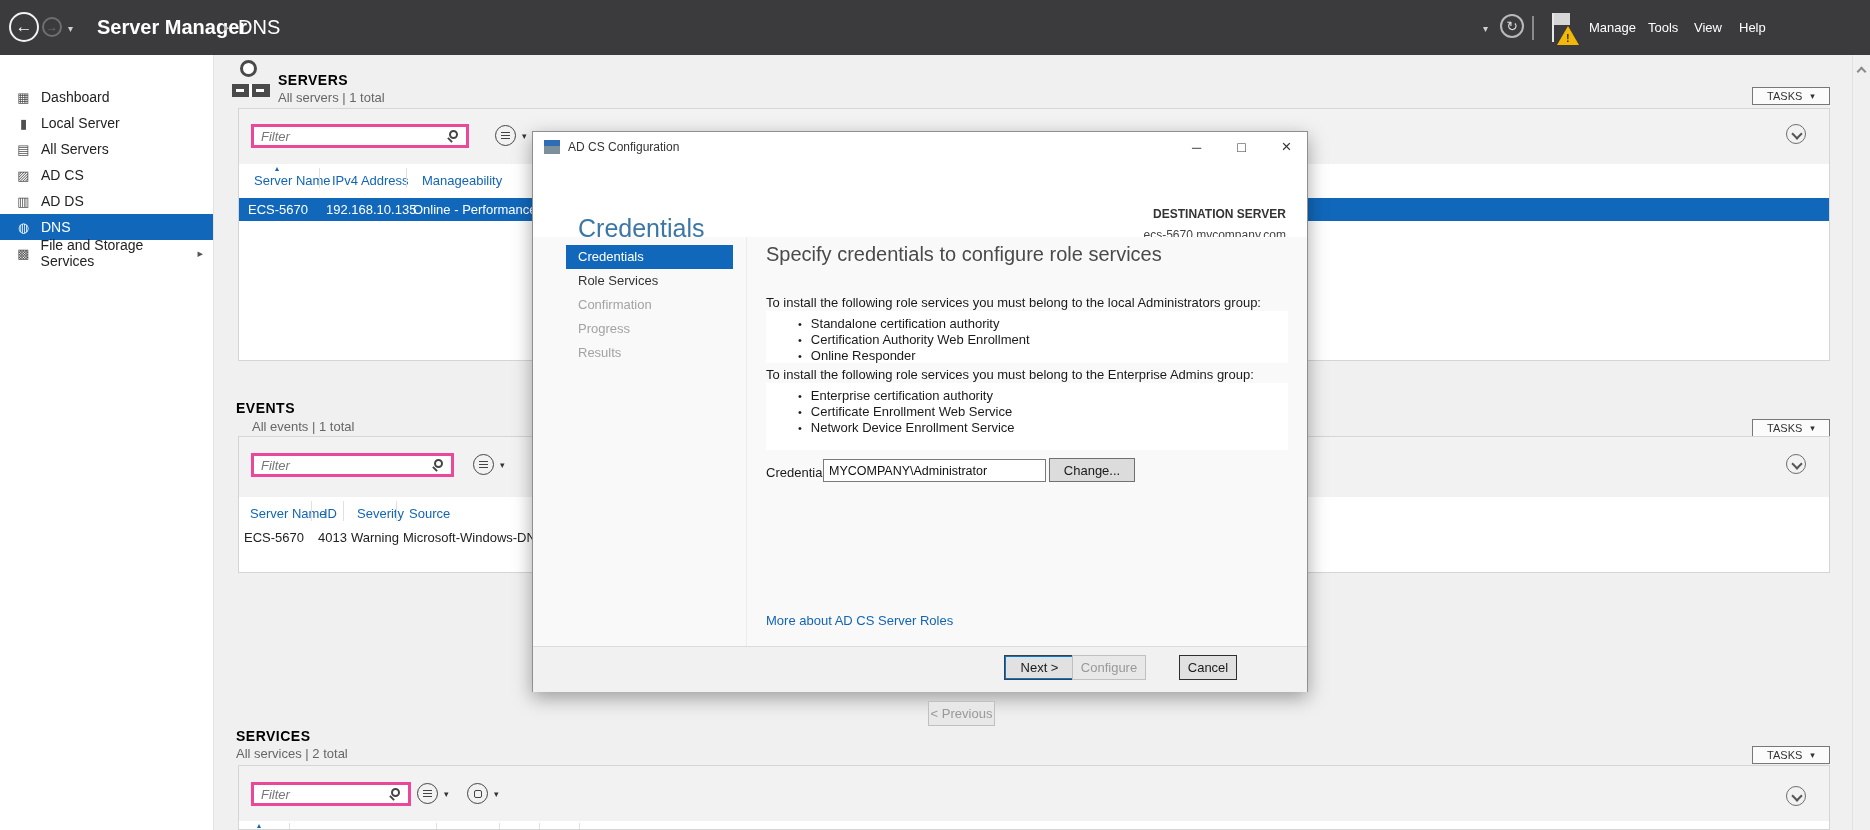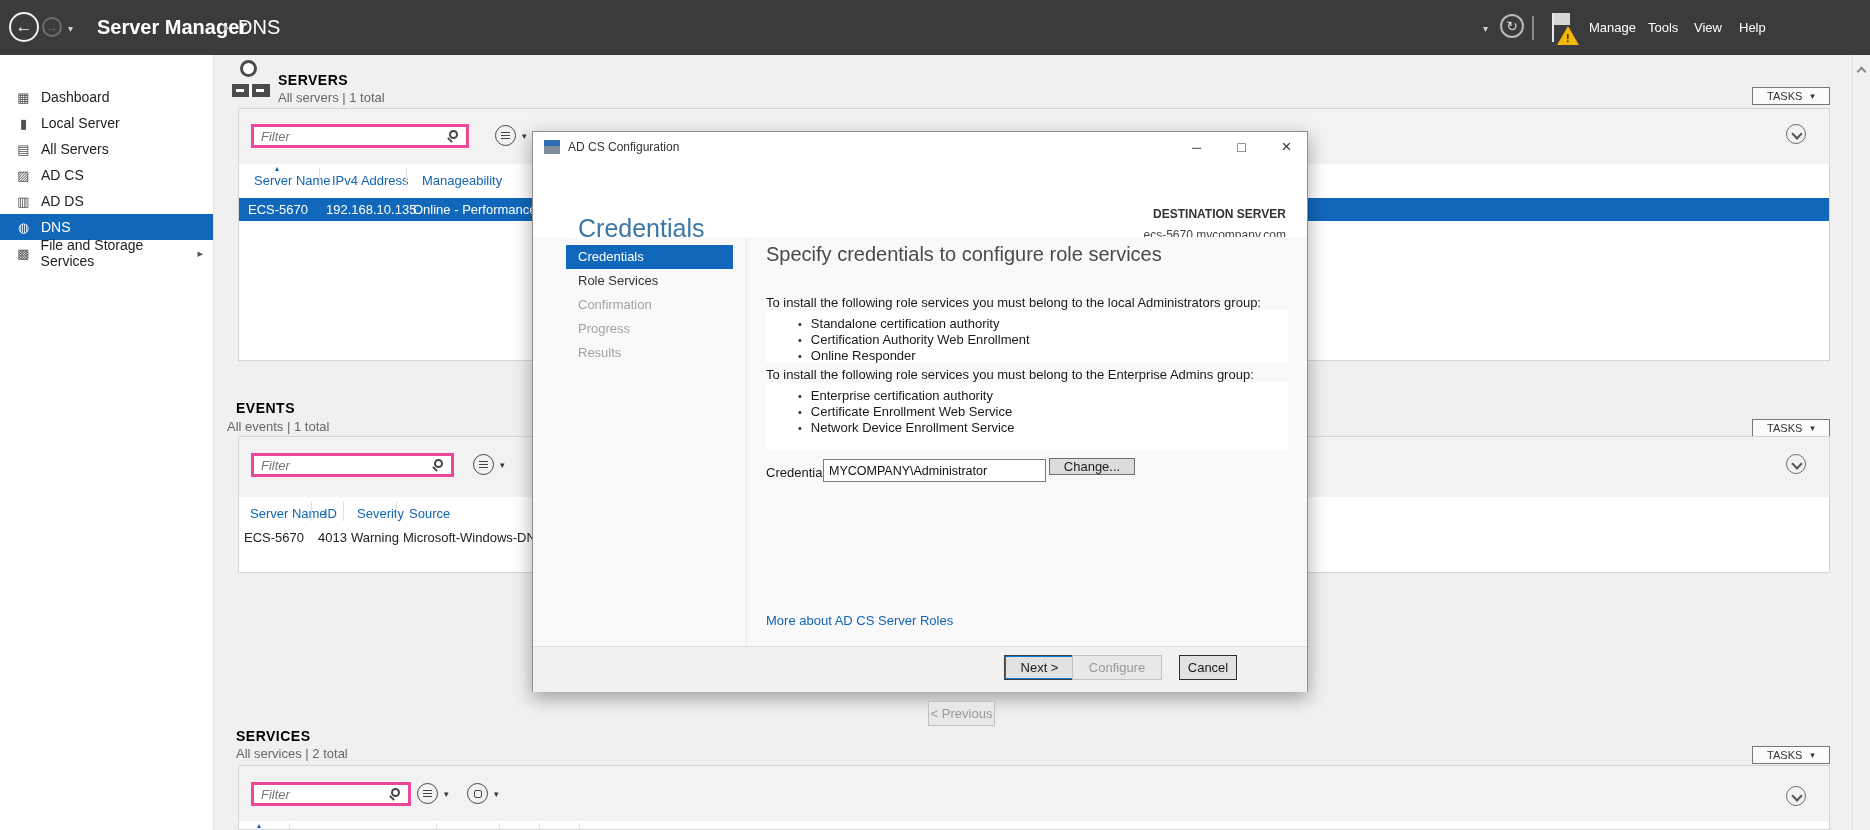--- a/index.html
+++ b/index.html
@@ -81,21 +81,21 @@
   .wiz-item.sel { background:#1168bb; color:#fff; }
   .wiz-item.dis { color:#a3a3a3; }
   .nav-div { position:absolute; left:213px; top:0; width:1px; height:100%; background:#ececec; }
   .dlg-h2 { position:absolute; left:233px; top:6px; font-size:20px; font-weight:300; color:#4a4a4a; }
   .dlg-p { position:absolute; left:233px; font-size:13px; color:#1a1a1a; }
   .band { position:absolute; left:233px; width:522px; background:#fff; }
   .band ul { list-style:none; padding:5px 0 0 32px; }
   .band li { font-size:13px; color:#1a1a1a; line-height:16px; }
   .band li::before { content:"\2022"; margin-right:9px; font-size:11px; }
   .cred-input { position:absolute; left:290px; top:222px; width:223px; height:23px; border:1px solid #7a7a7a; background:#fff; font-size:12.5px; padding:0 5px; color:#111; }
-  .change-btn { position:absolute; left:516px; top:221px; width:86px; height:17px; background:#dcdcdc; border:1px solid #707070; font-size:13px; color:#1a1a1a; display:flex; align-items:center; justify-content:center; }
+  .change-btn { position:absolute; left:516px; top:221px; width:86px; height:24px; background:#dcdcdc; border:1px solid #707070; font-size:13px; color:#1a1a1a; display:flex; align-items:center; justify-content:center; }
   .dlg-link { position:absolute; left:233px; top:376px; font-size:13px; color:#1265b5; cursor:pointer; }
   .dlg-footer { position:absolute; left:0; top:514px; width:100%; height:46px; background:#f1f1f1; border-top:1px solid #dcdcdc; }
   .btn { position:absolute; top:8px; height:25px; display:flex; align-items:center; justify-content:center; font-size:13px; background:#e1e1e1; border:1px solid #adadad; color:#1a1a1a; }
   .btn.dis { background:#e8e8e8; border-color:#c0c0c0; color:#999; }
   .btn.def { border:1px solid #404040; box-shadow:inset 0 0 0 1px #0078d7; }
   .btn.dark { border:1px solid #2f2f2f; }
 </style>
 </head>
 <body>
 
@@ -190,21 +190,21 @@
     <div class="hdr" style="left:177px;">Manageability</div>
   </div>
   <div class="row sel" style="top:89px;">
     <span style="left:9px;">ECS-5670</span>
     <span style="left:87px;">192.168.10.135</span>
     <span style="left:174px;">Online - Performance cou</span>
   </div>
 </div>
 
 <div class="p-title" style="left:236px; top:400px;">EVENTS</div>
-<div class="p-sub" style="left:227px; top:419px;">All events | 1 total</div>
+<div class="p-sub" style="left:252px; top:419px;">All events | 1 total</div>
 <div class="tasks-btn" style="left:1752px; top:419px;">
   <span>TASKS</span>
     <span class="c">▾</span>
 </div>
 <div class="tile" style="left:238px; top:436px; width:1592px; height:137px;">
   <div class="toolbar" style="height:60px;"></div>
   <input class="filter" style="left: 12px; top: 16px; width: 203px;" placeholder="Filter">
   <div class="mag" style="left:195px; top:22px;"></div>
   <button class="circbtn" style="left:234px; top:17px;">
       <span class="listlines"></span>
@@ -297,16 +297,16 @@
       </ul>
     </div>
     <div class="dlg-p" style="top:228px;">Credentials:</div>
     <input class="cred-input" value="MYCOMPANY\Administrator" style="">
     <button class="change-btn">Change...</button>
     <div class="dlg-link">More about AD CS Server Roles</div>
   </div>
   <div class="dlg-footer">
     <button class="btn dis" style="left:395px; width:67px;margin-top:46px;">&lt; Previous</button>
     <button class="btn def" style="left:471px; width:71px;">Next &gt;</button>
-    <button class="btn dis" style="left:539px; width:90px;text-align:right;">Configure</button>
+    <button class="btn dis" style="left:539px; width:74px;text-align:right;">Configure</button>
     <button class="btn dark" style="left:646px; width:58px;">Cancel</button>
   </div>
 </div>
 
 </body></html>

